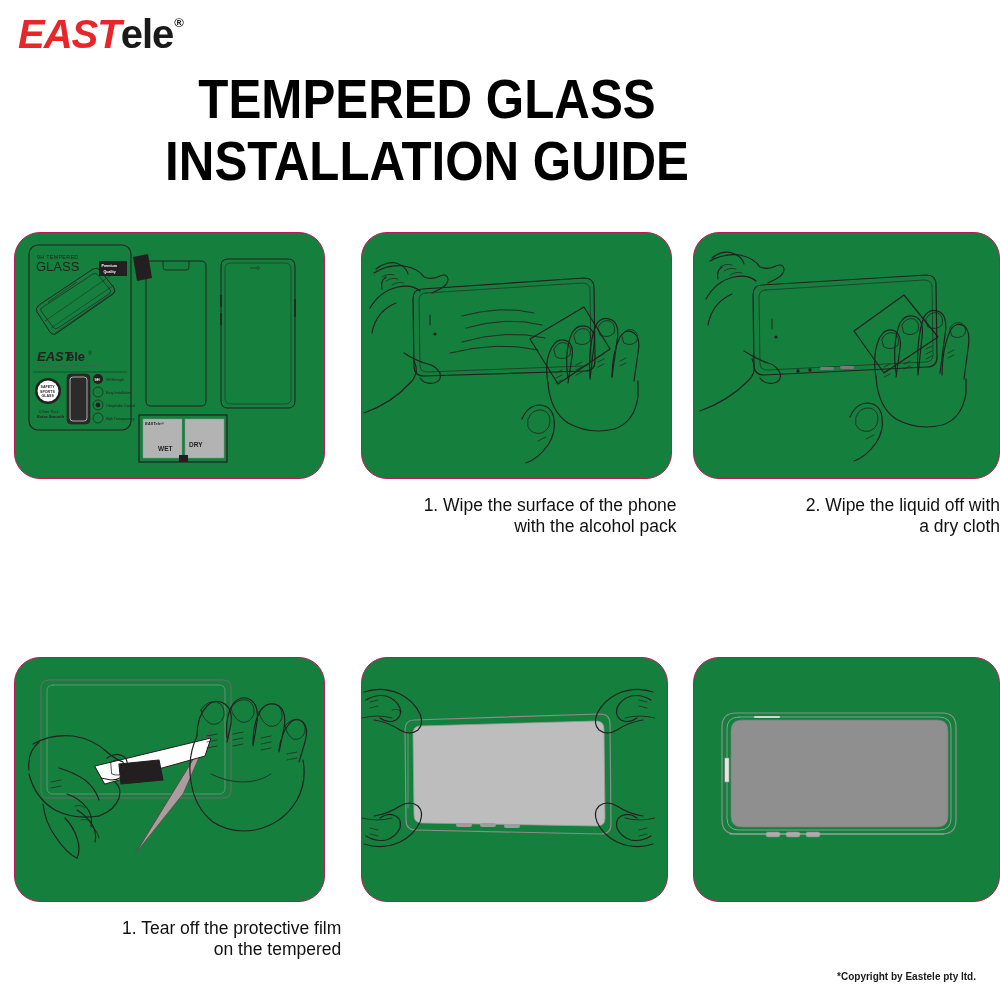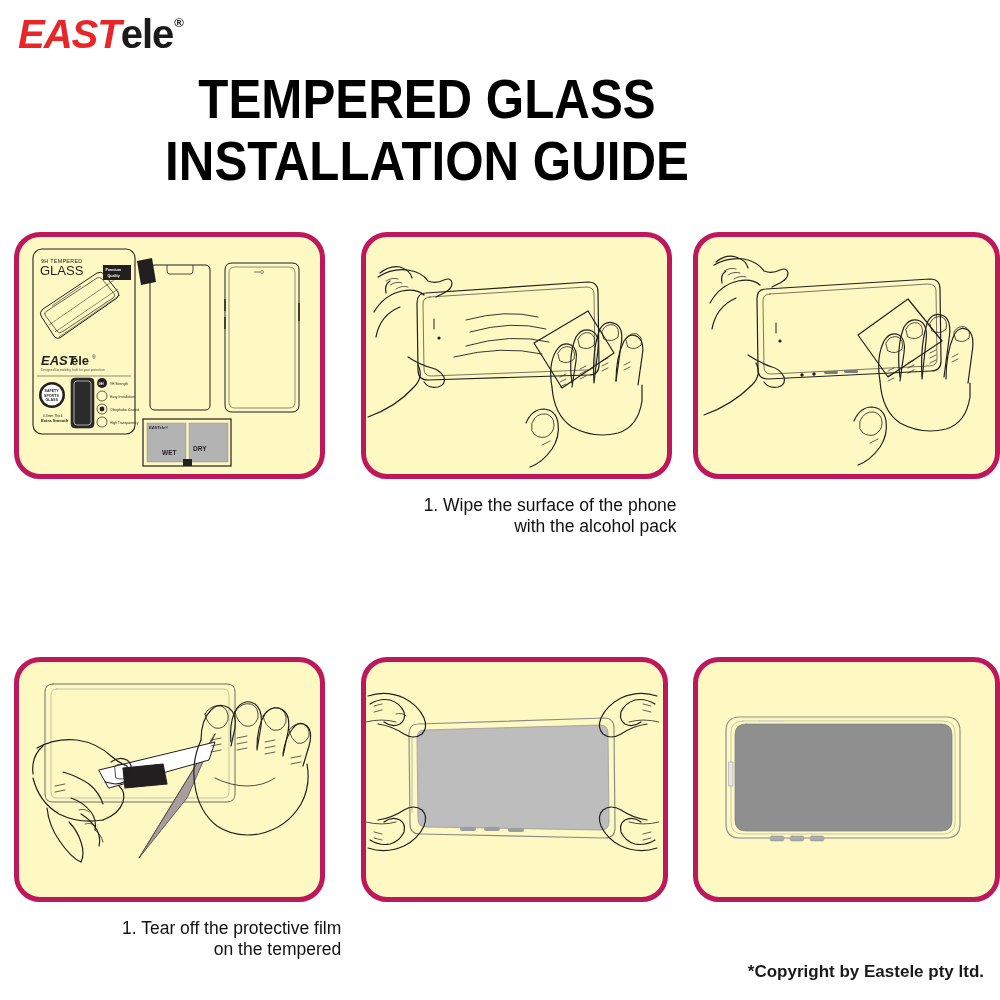--- a/index.html
+++ b/index.html
@@ -74,23 +74,23 @@
     display: flex;
     justify-content: flex-start;
     align-items: flex-start;
   }
   .cell { position: relative; }
   .cell-1 { width: 330px; margin-left: 14px; }
   .cell-2 { width: 318px; margin-left: 20px; }
   .cell-3 { width: 310px; margin-left: 16px; }
 
   .panel {
-    border: 5px solid #be185d;
+    border: 1px solid #be185d;
     border-radius: 26px;
-    background: #fef9c3;
+    background: #15803d;
     position: relative;
     overflow: hidden;
   }
   .panel-r1 { height: 247px; }
   .panel-r2 { height: 245px; }
   .p1 { width: 311px; }
   .p2 { width: 311px; }
   .p3 { width: 307px; }
   .p4 { width: 311px; }
   .p5 { width: 307px; }
@@ -105,23 +105,23 @@
     padding-top: 16px;
     white-space: pre-line;
   }
   .caption-left { text-align: right; }
 
   .row2 { margin-top: 120px; }
 
   
   .footer {
     position: absolute;
-    right: 16px;
+    right: 24px;
     bottom: 18px;
-    font-size: 17px;
+    font-size: 10px;
     font-weight: bold;
     color: #1a1a1a;
     font-family: "Liberation Sans", sans-serif;
   }
 
   svg { display: block; }
 </style>
 </head>
 <body>
 
@@ -307,20 +307,22 @@
             <path d="M210 126 L216 123 M210 131 L216 128 M210 136 L216 133" stroke-width="0.7"></path>
             <path d="M232 116 L238 113 M232 121 L238 118 M232 126 L238 123" stroke-width="0.7"></path>
             <path d="M254 120 L260 117 M254 125 L260 122" stroke-width="0.7"></path>
 
             <path d="M156 184 Q162 170 174 170 Q186 171 188 184 Q190 198 182 210 Q172 224 160 228"></path>
             <path d="M162 184 Q166 174 176 175 Q184 177 184 186 Q184 194 176 198 Q166 200 162 192 Z" stroke-width="0.8"></path>
             <path d="M172 206 L180 202" stroke-width="0.7"></path>
           </g>
         </svg>
       </div>
+      <div class="caption caption-left">2. Wipe the liquid off with
+ a dry cloth</div>
     </div>
   </div>
 
   <div class="row row2">
 
     <div class="cell cell-1">
       <div class="panel panel-r2 p4">
         <svg width="297" height="231" viewBox="0 0 297 231">
           <g fill="none" stroke="#231f20" stroke-width="1.2" stroke-linejoin="round" stroke-linecap="round">
 

